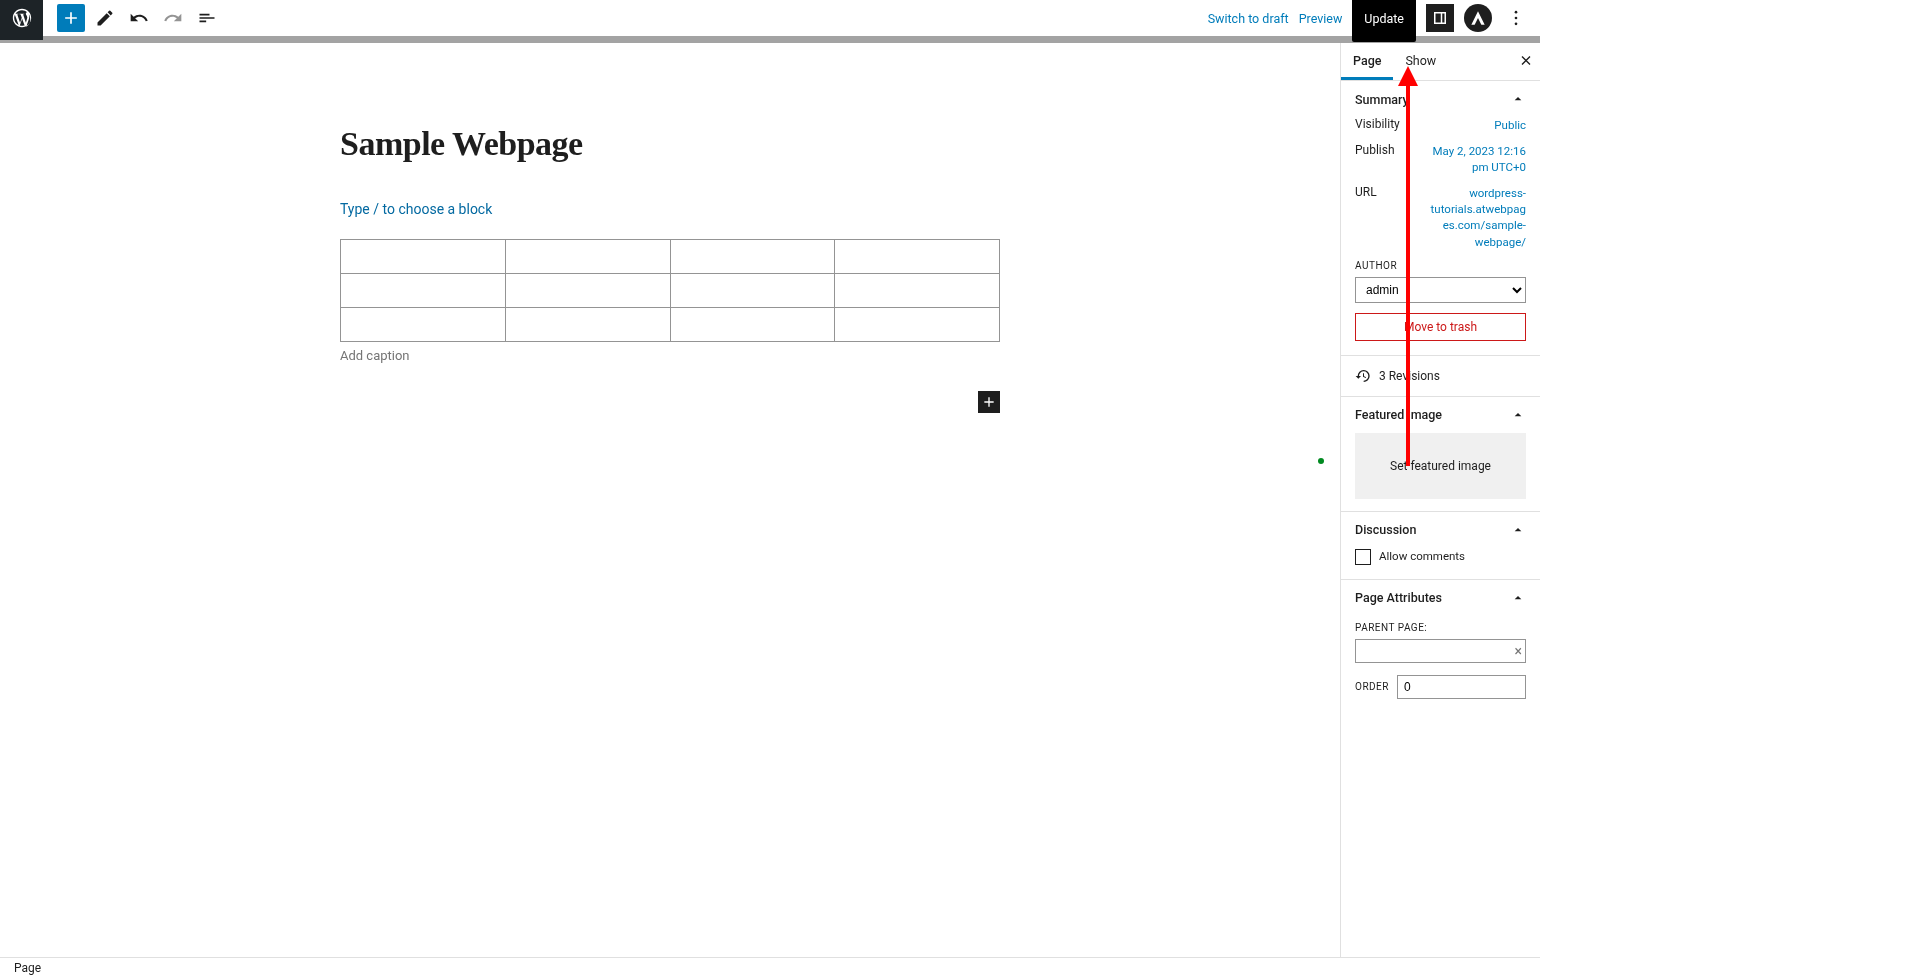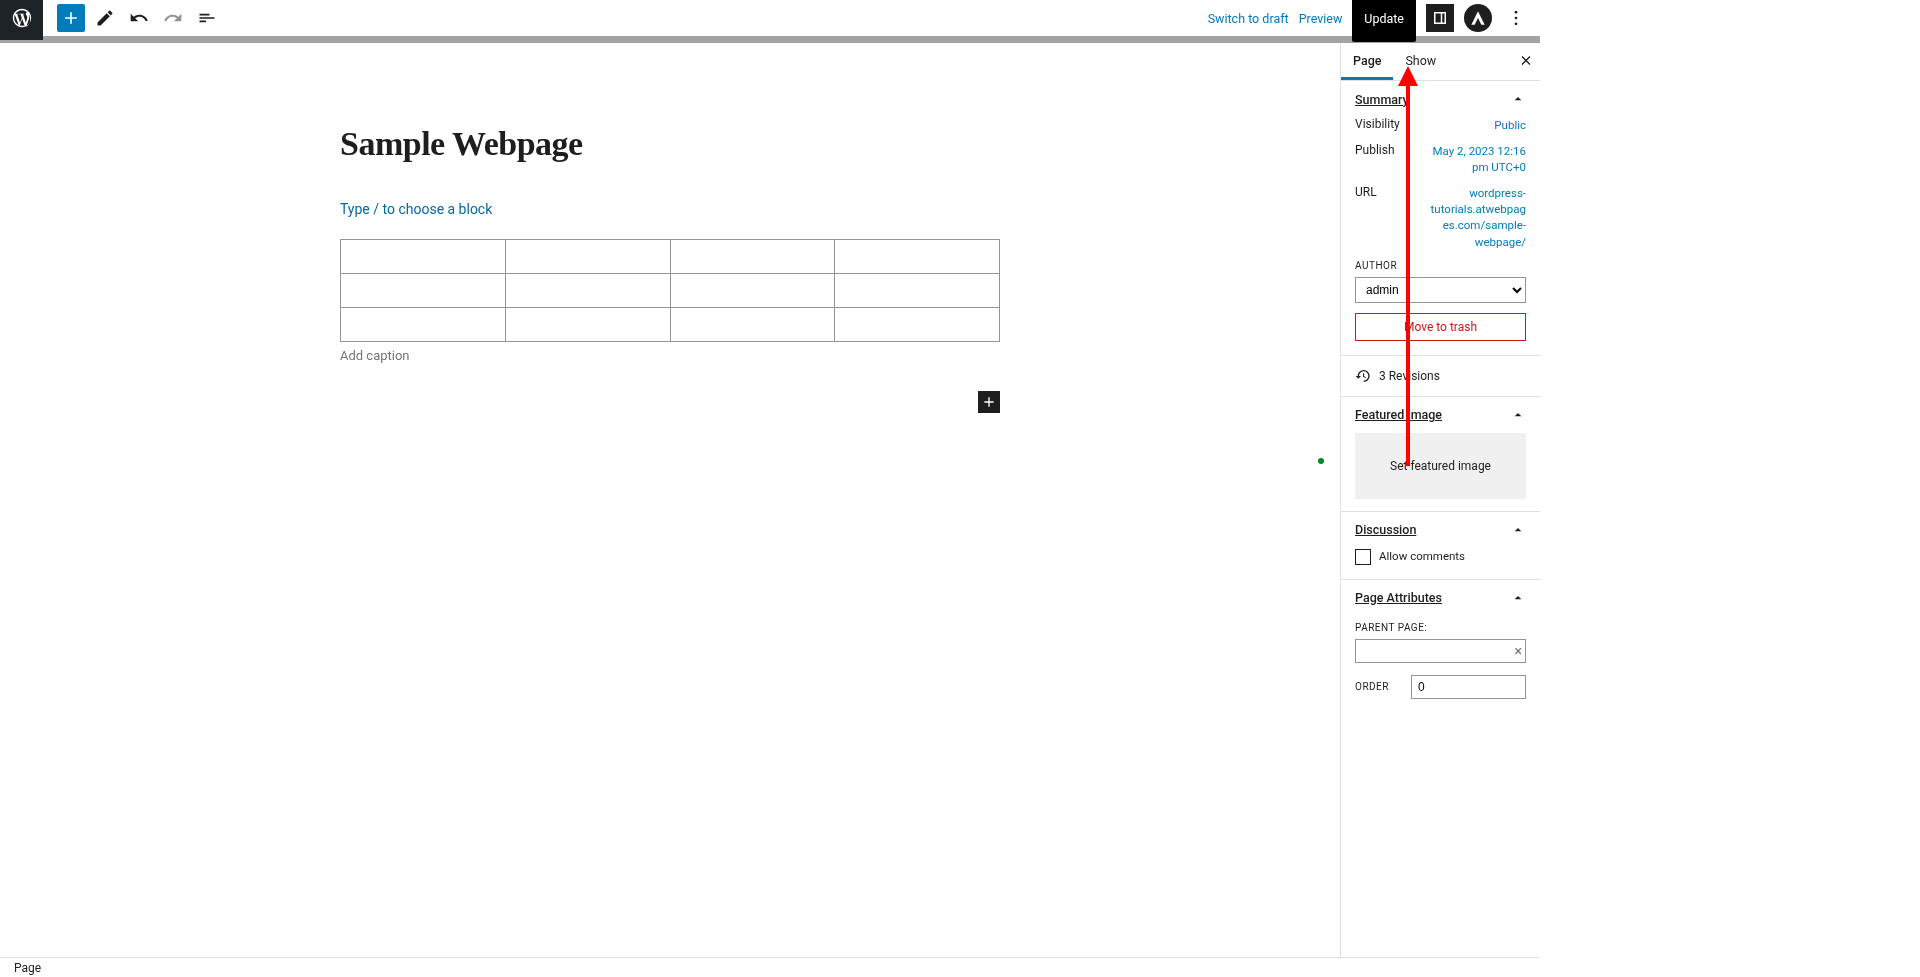--- a/index.html
+++ b/index.html
@@ -37,39 +37,39 @@
 .add-block-circle { position: absolute; left: 978px; top: 348px; width:22px; height:22px; background:#1e1e1e; display:flex; align-items:center; justify-content:center; cursor:pointer; }
 .add-block-circle svg { width:16px; height:16px; fill:#fff; }
 
 
 .sidebar { width: 200px; border-left: 1px solid #e0e0e0; display:flex; flex-direction:column; overflow-y:auto; position:relative; }
 .sb-tabs { display:flex; border-bottom: 1px solid #e0e0e0; position:relative; height: 38px; }
 .sb-tab { padding: 10px 12px; font-size: 12.5px; cursor:pointer; }
 .sb-tab.active { border-bottom: 3px solid #007cba; font-weight:500; }
 .sb-close { position:absolute; right: 6px; top:50%; transform:translateY(-50%); cursor:pointer; }
 .sb-close svg { width:16px; height:16px; }
-.panel-hdr { display:flex; align-items:center; justify-content:space-between; padding: 10px 14px; font-size: 12.5px; font-weight:500; cursor:pointer;text-decoration:underline; }
+.panel-hdr { display:flex; align-items:center; justify-content:space-between; padding: 10px 14px; font-size: 12.5px; font-weight:500; cursor:pointer; }
 .panel-hdr svg { width:16px; height:16px; }
 .panel-body { padding: 0 14px 14px; font-size: 12px; }
 .row { display:flex; justify-content:space-between; margin-bottom: 10px; gap:4px; }
 .row .lbl { color:#1e1e1e; }
 .row .val { color:#007cba; text-align:right; max-width: 100px; word-break: break-word; font-size:11.5px; line-height:1.4; }
 .section-label { font-size: 10px; letter-spacing: 0.5px; text-transform: uppercase; color:#1e1e1e; margin: 6px 0; }
 .sel { width:100%; border:1px solid #949494; padding:4px 6px; font-size:12px; background:#fff; height:26px; }
 .trash-btn { width:100%; border:1px solid #cc1818; color:#cc1818; text-align:center; padding:6px 0; font-size:12px; margin-top:10px; cursor:pointer; background:#fff; }
 .divider { border-top:1px solid #e0e0e0; }
 .revisions-row { display:flex; align-items:center; gap:8px; padding:12px 14px; font-size:12px; cursor:pointer; }
 .revisions-row svg { width:16px; height:16px; }
 .feat-img-box { background:#f0f0f0; height: 66px; display:flex; align-items:center; justify-content:center; font-size:12px; color:#1e1e1e; margin: 0 14px 12px; cursor:pointer; }
 .chk-row { display:flex; align-items:flex-start; gap:8px; padding: 0 14px 14px; font-size:11.5px; line-height:1.4; }
 .chk { width:16px; height:16px; border:1px solid #1e1e1e; flex-shrink:0; cursor:pointer; margin-top:1px; }
 .input-sm { width: 100%; border:1px solid #949494; padding:4px 6px; font-size:12px; height:24px; }
 .parent-wrap { position:relative; margin-bottom:12px; }
 .parent-clear { position:absolute; right:4px; top:50%; transform:translateY(-50%); color:#757575; font-size:14px; cursor:pointer; }
-.order-row { display:flex; align-items:center; gap:22px; margin-top:4px; }
+.order-row { display:flex; align-items:center; gap:8px; margin-top:4px; }
 .order-row .section-label { margin:0; }
 .order-row input { flex:1; }
 
 
 .statusbar { height: 20px; border-top: 1px solid #e0e0e0; display:flex; align-items:center; padding: 0 14px; font-size: 12px; color:#1e1e1e; }
 
 
 .arrow-anno { position:absolute; left: 1396px; top: 66px; width: 24px; height: 400px; pointer-events:none; z-index: 50; }
 
 

